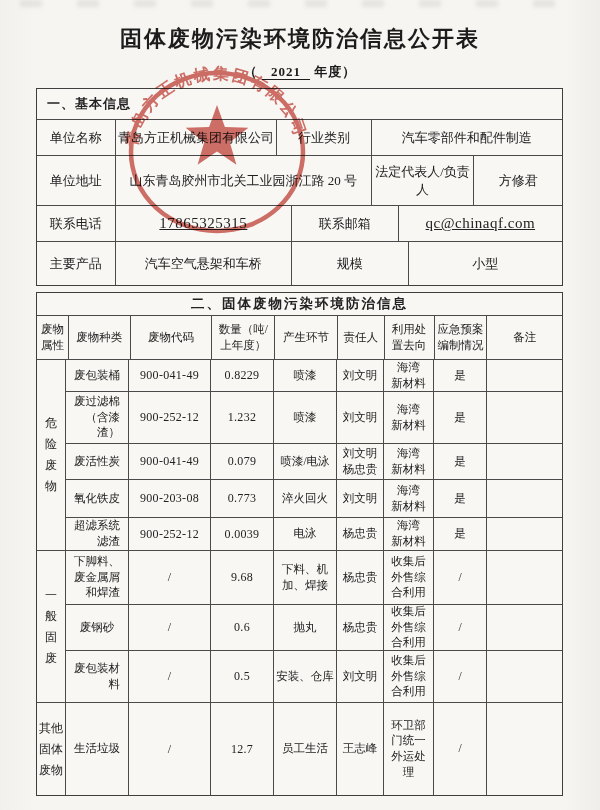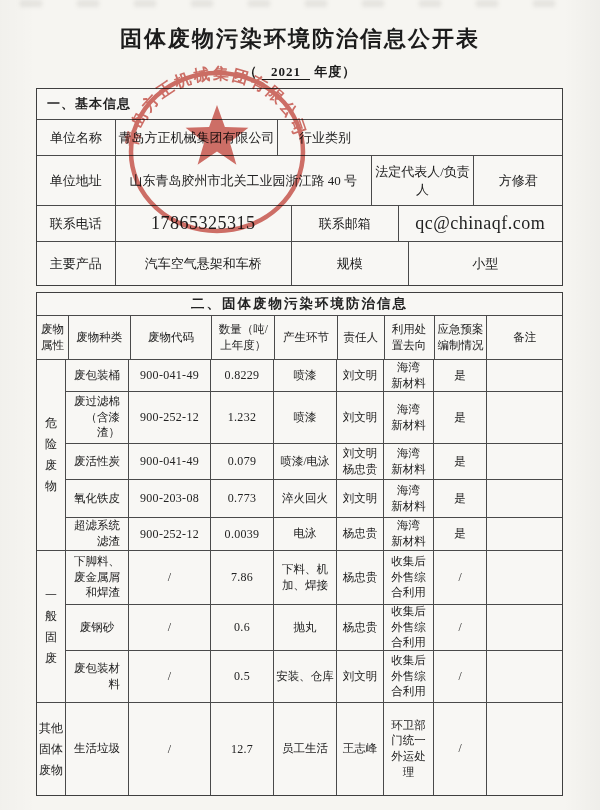--- a/index.html
+++ b/index.html
@@ -43,21 +43,21 @@
   }
   .c:first-child{border-left:none;text-align:right;}
 
   
   #basicInfo{top:88px;}
   .t1-sec{
     height:30px;display:flex;align-items:center;box-sizing:border-box;
     padding-left:10px;font-size:13px;font-weight:bold;letter-spacing:1px;
   }
   #basicInfo .c{font-size:13px;}
-  #basicInfo .num{font-size:18px;letter-spacing:.5px;}
+  #basicInfo .num{font-size:15px;letter-spacing:.5px;text-decoration:underline;}
 
   
   #wasteInfo{top:292px;}
   .t2-sec{
     height:22px;display:flex;align-items:center;justify-content:center;box-sizing:border-box;
     font-size:13.5px;font-weight:bold;letter-spacing:2px;
   }
   .t2-head{height:44px;}
   .t2-head .c{font-size:11.5px;}
   .t2-body{display:flex;border-top:1px solid #4a4a4a;}
@@ -93,25 +93,26 @@
   <div class="doc-title">固体废物污染环境防治信息公开表</div>
   <div class="doc-subtitle"><span>（</span> <span class="year">2021</span> <span>年度）</span></div>
 
   <div class="tbl" id="basicInfo">
     <div class="t1-sec">一、基本信息</div>
 
     <div class="row" style="height:36px">
       <div class="c" style="width:78px">单位名称</div>
       <div class="c" style="width:162px">青岛方正机械集团有限公司</div>
       <div class="c" style="width:95px">行业类别</div>
+      <div class="c" style="width:192px">汽车零部件和配件制造</div>
     </div>
 
     <div class="row" style="height:50px">
       <div class="c" style="width:78px">单位地址</div>
-      <div class="c" style="width:257px">山东青岛胶州市北关工业园浙江路 40 号</div>
+      <div class="c" style="width:257px">山东青岛胶州市北关工业园浙江路 20 号</div>
       <div class="c" style="width:103px">法定代表人/负责人</div>
       <div class="c" style="width:89px">方修君</div>
     </div>
 
     <div class="row" style="height:36px">
       <div class="c" style="width:78px">联系电话</div>
       <div class="c num" style="width:177px">17865325315</div>
       <div class="c" style="width:107px">联系邮箱</div>
       <div class="c num" style="width:165px">qc@chinaqf.com</div>
     </div>
@@ -222,21 +223,21 @@
 新材料</div>
           <div class="c w-plan">是</div>
           <div class="c w-note"></div>
         </div>
 
         <div class="row" style="height:54px">
           <div class="c w-type">下脚料、
 废金属屑
 和焊渣</div>
           <div class="c w-code num">/</div>
-          <div class="c w-qty num">7.86</div>
+          <div class="c w-qty num">9.68</div>
           <div class="c w-stage">下料、机
 加、焊接</div>
           <div class="c w-person">杨忠贵</div>
           <div class="c w-dest">收集后
 外售综
 合利用</div>
           <div class="c w-plan">/</div>
           <div class="c w-note"></div>
         </div>
 

